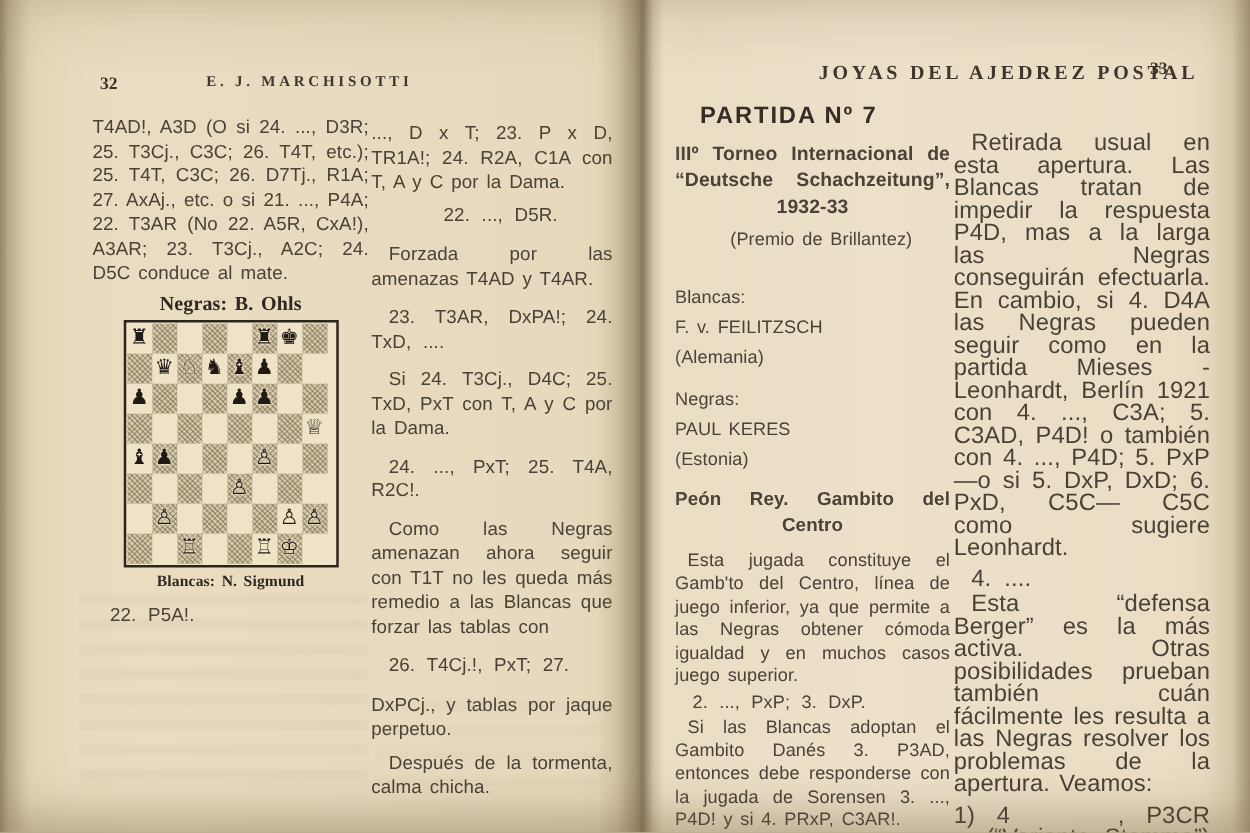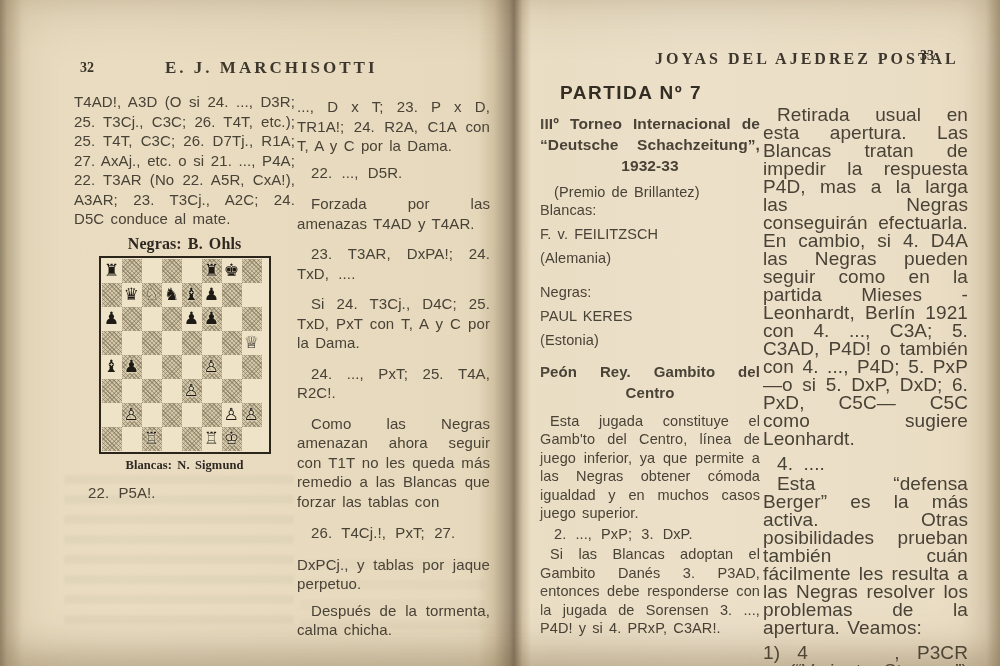--- a/index.html
+++ b/index.html
@@ -12,21 +12,21 @@
   .edge-right{position:absolute;right:0;top:0;bottom:0;width:14px;
         background:linear-gradient(270deg,rgba(105,90,65,.35) 0,rgba(0,0,0,0) 14px);}
   .gutter{position:absolute;left:478px;top:0;bottom:0;width:72px;
         background:linear-gradient(90deg,rgba(0,0,0,0) 0%,rgba(120,95,62,.16) 22%,rgba(82,62,38,.46) 44%,rgba(60,42,25,.55) 50%,rgba(160,135,98,.28) 62%,rgba(248,240,220,.18) 74%,rgba(0,0,0,0) 100%);}
   .vignette{position:absolute;inset:0;pointer-events:none;
         box-shadow:inset 0 0 55px rgba(110,88,55,.28), inset 0 -14px 28px rgba(110,88,55,.22);}
   .bleed{position:absolute;opacity:.55;filter:blur(1.2px);pointer-events:none;
         background:repeating-linear-gradient(180deg,rgba(125,113,95,.10) 0 9px,rgba(0,0,0,0) 9px 20px);}
   
   .pagenum{position:absolute;font-family:"Liberation Serif",serif;font-weight:700;font-size:14px;color:#3a332a;}
-  .runhead{position:absolute;font-family:"Liberation Serif",serif;font-weight:700;font-size:17px;
+  .runhead{position:absolute;font-family:"Liberation Serif",serif;font-weight:700;font-size:12px;
            letter-spacing:3px;color:#3e372d;white-space:nowrap;}
   
   .col{position:absolute;font-size:15px;line-height:19.5px;letter-spacing:.1px;word-spacing:2px;}
   .col p{margin:0 0 7px 0;text-align:justify;}
   .ind{text-indent:14px;}
   .moves{word-spacing:5px;}
   .caption{font-family:"Liberation Serif",serif;font-weight:700;font-size:12.5px;line-height:15px;
            color:#2e2820;text-align:center;margin:4px 0;}
   .bold-head{font-weight:700;font-size:15.5px;line-height:21px;text-align:justify;text-align-last:center;margin:0 0 10px 0;}
   .title{position:absolute;font-weight:700;font-size:19px;letter-spacing:1.5px;color:#332d24;text-align:left;}
@@ -171,21 +171,21 @@
           </div>
       </div>
 
       <div class="caption" style="margin-bottom:0;">Blancas: N. Sigmund</div>
 
       <p class="moves ind" style="margin-top:10px;text-align:left;">22. P5A!.</p>
     </div>
 
     <div class="col" style="left:297px;top:97px;width:193px;">
       <p>..., D x T; 23. P x D, TR1A!; 24. R2A, C1A con T, A y C por la Dama.</p>
-      <p class="moves ind" style="text-align:left;margin-top:0;margin-bottom:12px;">22. ..., D5R.</p>
+      <p class="moves ind" style="text-align:center;margin-top:0;margin-bottom:12px;">22. ..., D5R.</p>
       <p class="ind">Forzada por las amenazas T4AD y T4AR.</p>
       <p class="moves ind" style="margin-top:11px;margin-bottom:11px;">23. T3AR, DxPA!; 24. TxD, ....</p>
       <p class="ind">Si 24. T3Cj., D4C; 25. TxD, PxT con T, A y C por la Dama.</p>
       <p class="moves ind" style="margin-top:11px;margin-bottom:11px;">24. ..., PxT; 25. T4A, R2C!.</p>
       <p class="ind">Como las Negras amenazan ahora seguir con T1T no les queda más remedio a las Blancas que forzar las tablas con</p>
       <p class="moves ind" style="text-align:left;margin-top:12px;margin-bottom:12px;">26. T4Cj.!, PxT; 27.</p>
       <p>DxPCj., y tablas por jaque perpetuo.</p>
       <p class="ind" style="margin-top:2px;">Después de la tormenta, calma chicha.</p>
     </div>
 
@@ -194,21 +194,21 @@
   </div>
 
   <div>
     <div class="runhead" style="left:655px;top:50px;font-size:16px;">JOYAS DEL AJEDREZ POSTAL</div>
     <div class="pagenum" style="left:920px;top:48px;">33</div>
 
     <div class="title" style="left:560px;top:82px;width:390px;">PARTIDA Nº 7</div>
 
     <div class="col" style="left:540px;top:113px;width:220px;line-height:18.5px;font-size:14.5px;">
       <p class="bold-head">IIIº Torneo Internacional de “Deutsche Schachzeitung”, 1932-33</p>
-      <p class="ind" style="text-align:left;margin-bottom:0;">(Premio de Brillantez)</p>
+      <p class="ind" style="text-align:center;margin-bottom:28px;">(Premio de Brillantez)</p>
       <p class="credit">Blancas:</p>
       <p class="credit">F. v. FEILITZSCH</p>
       <p class="credit">(Alemania)</p>
       <div class="credit-gap"></div>
       <p class="credit">Negras:</p>
       <p class="credit">PAUL KERES</p>
       <p class="credit">(Estonia)</p>
       <p class="bold-head" style="font-size:15px;margin-top:12px;margin-bottom:9px;">Peón Rey. Gambito del Centro</p>
       <p class="ind" style="text-indent:10px;margin-bottom:2px;">Esta jugada constituye el Gamb'to del Centro, línea de juego inferior, ya que permite a las Negras obtener cómoda igualdad y en muchos casos juego superior.</p>
       <p class="moves ind" style="text-align:left;margin-bottom:2px;">2. ..., PxP; 3. DxP.</p>

